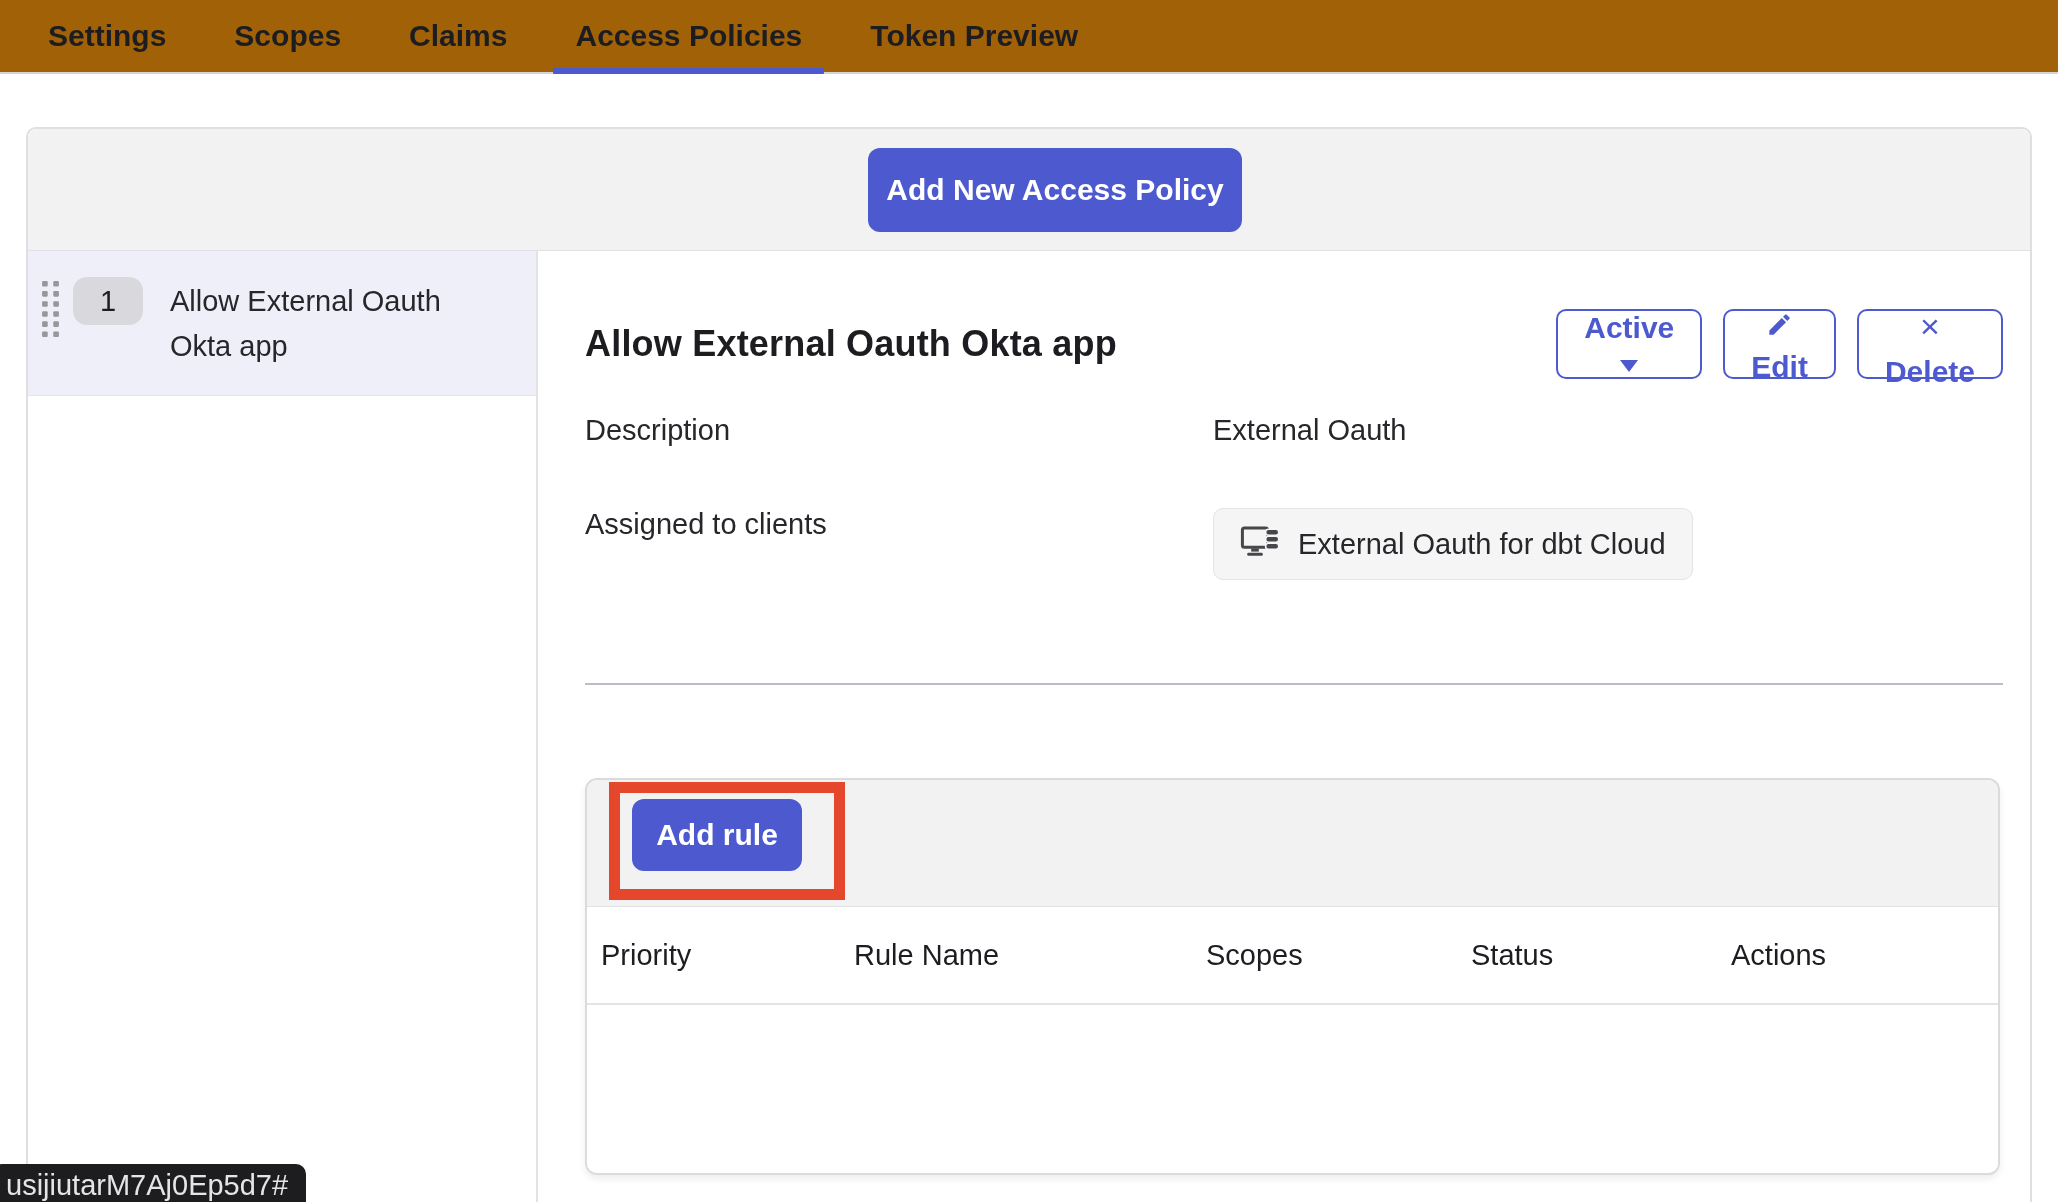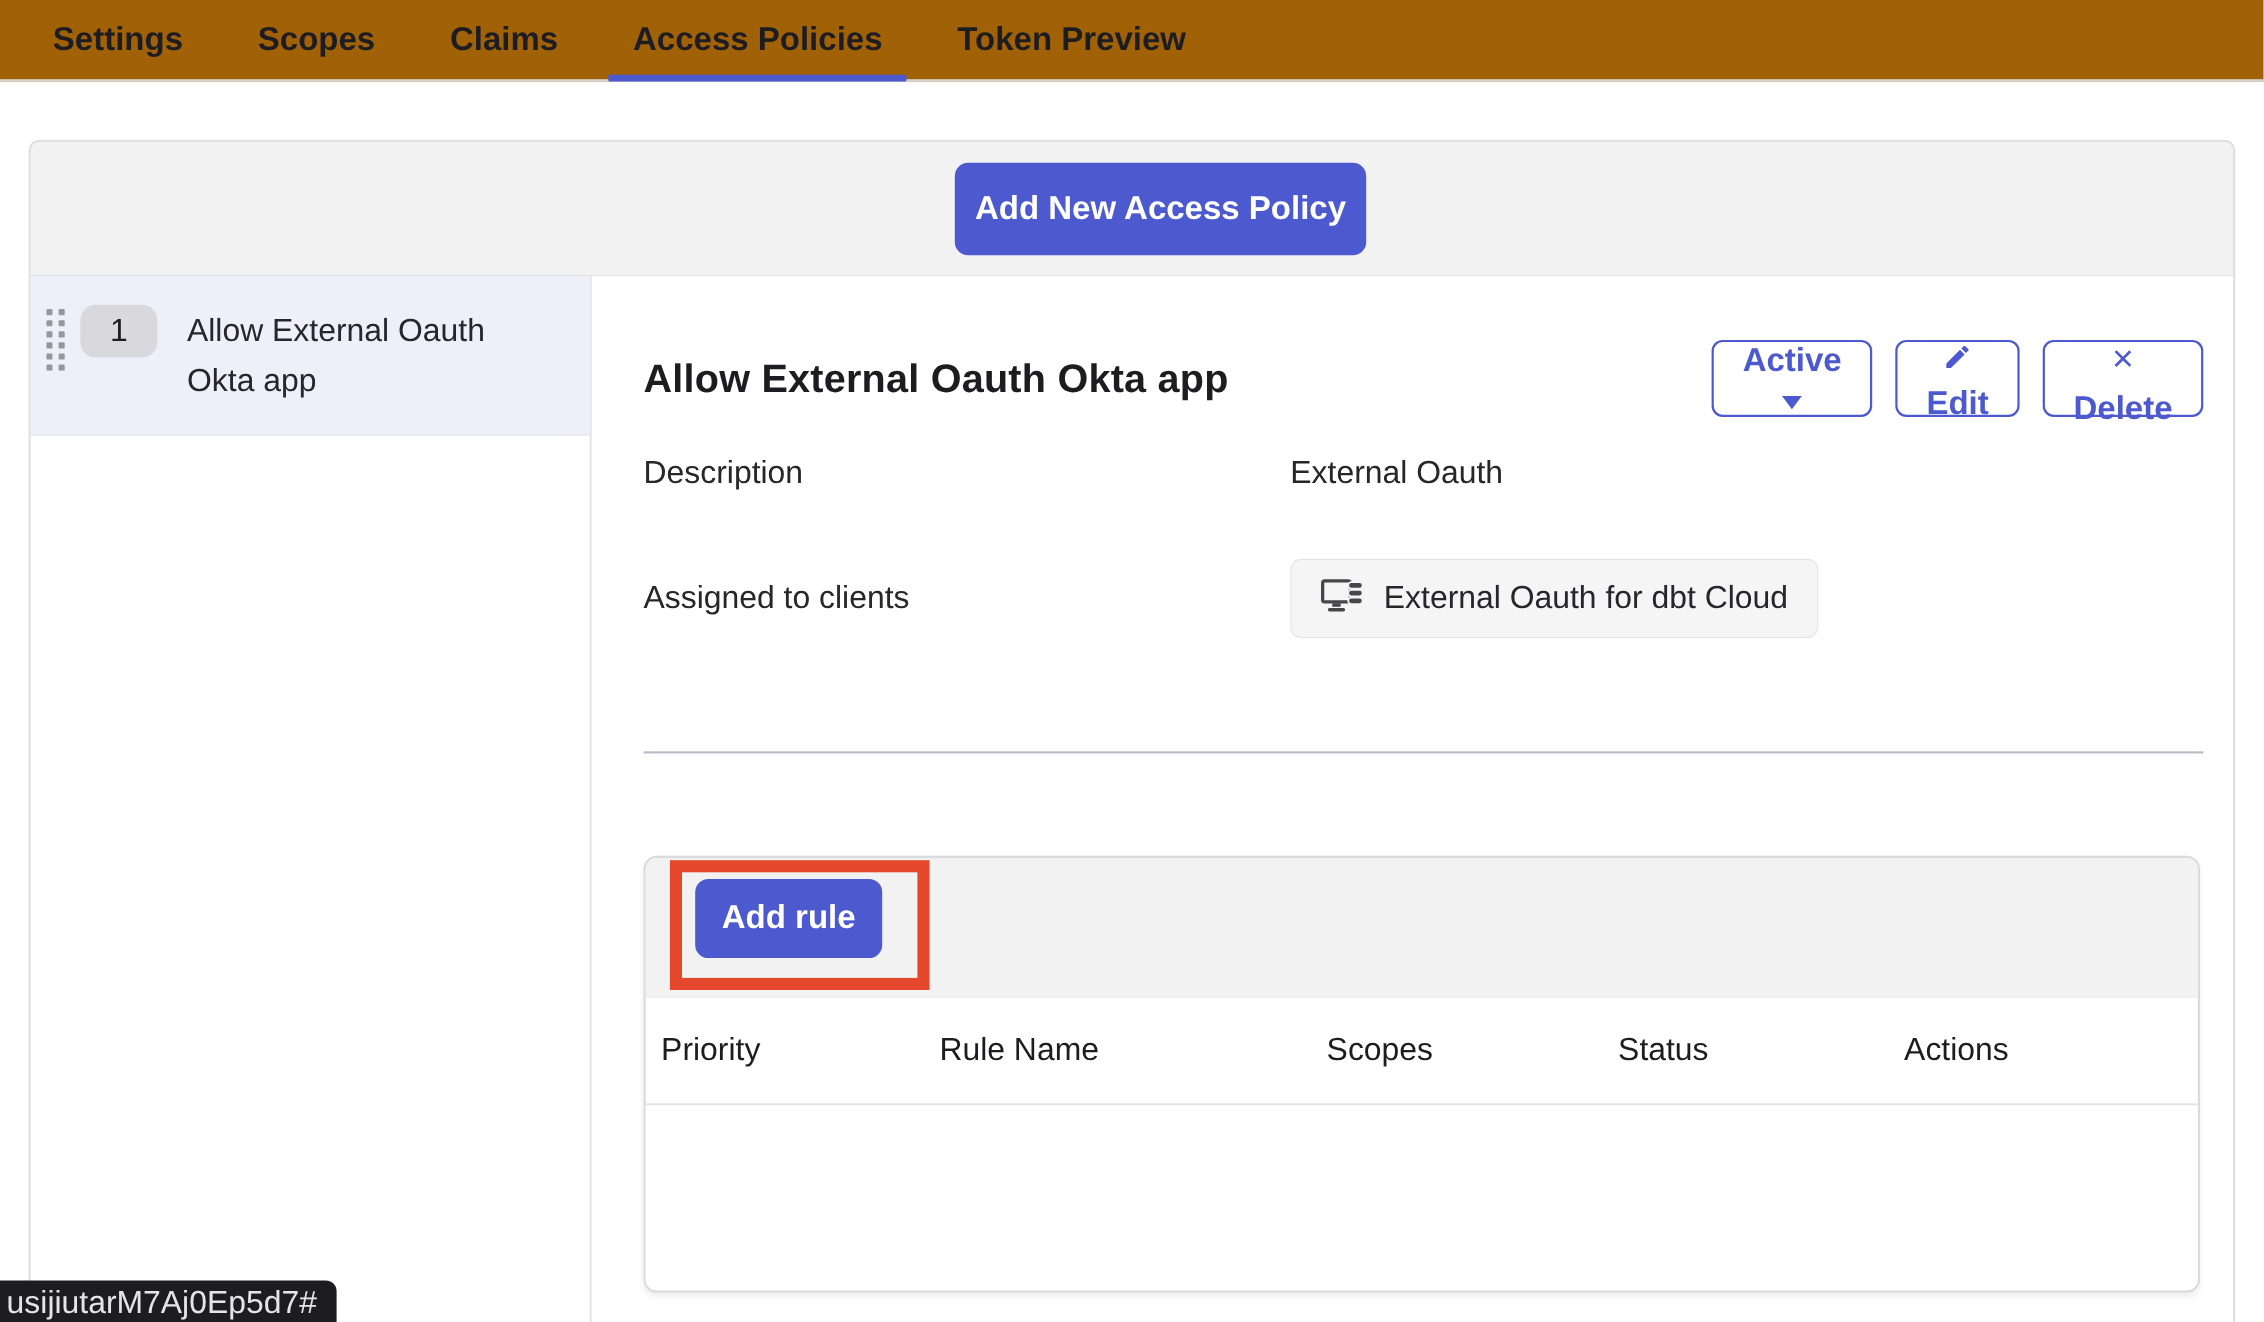--- a/index.html
+++ b/index.html
@@ -54,23 +54,23 @@
   .detail-title{font-size:36px;font-weight:600;color:var(--text-dark);letter-spacing:.2px;}
   .detail-actions{display:flex;gap:21px;}
   .btn-outline{display:inline-flex;align-items:center;justify-content:flex-start;gap:12px;
                height:70px;padding:0 26px;background:#fff;border:2.5px solid var(--accent);
                border-radius:10px;color:var(--accent);font-size:30px;font-weight:700;
                font-family:inherit;cursor:pointer;flex-direction:column;}
   .caret-down{width:0;height:0;border-left:9px solid transparent;border-right:9px solid transparent;
               border-top:12px solid var(--accent);margin-top:3px;}
   .x-glyph{font-size:34px;font-weight:400;line-height:1;margin-top:-2px;}
 
-  .meta-row{display:flex;margin-top:35px;font-size:29px;color:var(--text-body);}
+  .meta-row{display:flex;margin-top:35px;font-size:29px;color:var(--text-body);gap:40px;}
   .meta-row .col-left{width:588px;flex:0 0 588px;}
-  .meta-row.assigned{margin-top:61px;align-items:center;}
+  .meta-row.assigned{margin-top:61px;}
   .client-chip{display:inline-flex;align-items:center;gap:14px;height:72px;padding:0 26px;
                background:var(--chip-bg);border:1px solid #e4e4e6;border-radius:10px;
                font-size:29px;color:var(--text-body);}
 
   .section-divider{margin-top:103px;height:2px;border:none;background:#b9bdc7;}
 
   
   .rules-card{margin-top:93px;width:1415px;border:2px solid #dbdbdd;border-radius:12px;
               background:#fff;box-shadow:0 4px 7px rgba(0,0,0,.07);}
   .rules-header{height:127px;background:var(--strip);border-bottom:1px solid #e3e3e5;

